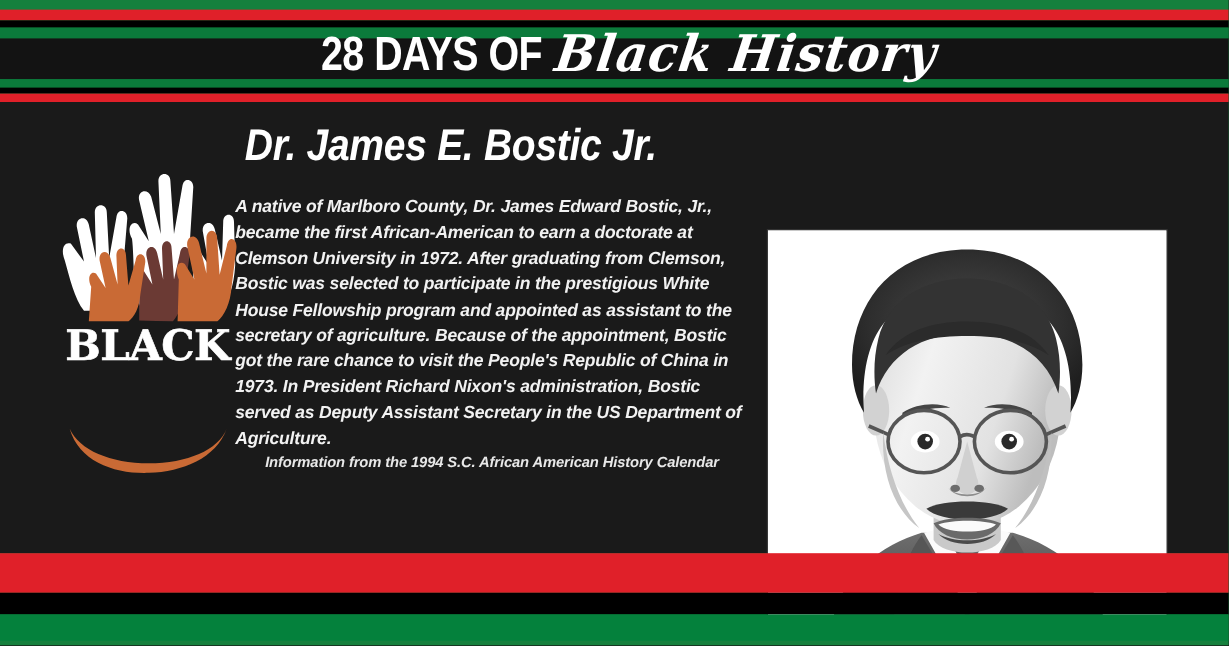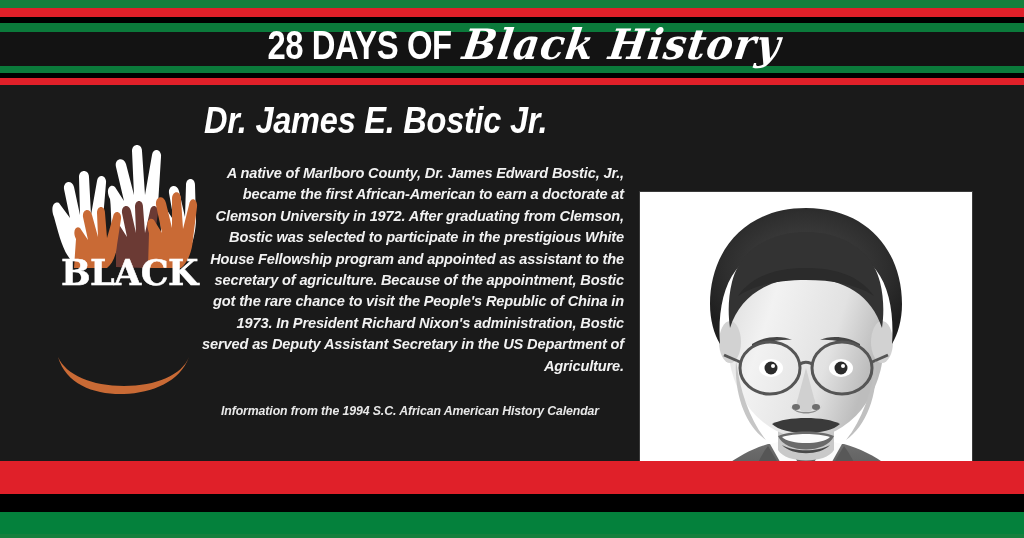--- a/index.html
+++ b/index.html
@@ -42,21 +42,21 @@
   }
 
   
   .main{position:absolute;left:0;top:85px;width:100%;height:376px;background:#1a1a1a;}
 
   
   .logo-col{position:absolute;left:48px;top:48px;width:150px;height:300px;}
 
   .hands{position:absolute;left:0;top:0;width:150px;height:135px;}
 
-  .logo-text{position:absolute;left:0;top:124px;width:150px;text-align:right;}
+  .logo-text{position:absolute;left:0;top:140px;width:150px;text-align:center;}
   .logo-line{
       font-family:"DejaVu Serif",serif;font-weight:bold;color:#fff;
       letter-spacing:-0.5px;line-height:0.92;
       -webkit-text-stroke:0.5px #fff;
   }
   .ll-black  {font-size:35px;}
   .ll-history{font-size:28px;letter-spacing:0px;}
   .ll-month  {font-size:33px;}
 
   .swoosh{position:absolute;left:8px;top:222px;width:135px;height:40px;}
@@ -67,28 +67,28 @@
   .person-name{
       color:#fff;font-weight:bold;font-size:37px;line-height:40px;
       font-family:"Liberation Sans",sans-serif;
       transform:scaleX(0.88);transform-origin:left center;
       white-space:nowrap;margin:16px 0 0 8px;letter-spacing:-0.3px;
   }
 
   .bio{
       color:#f2f2f2;font-weight:bold;font-size:14.6px;line-height:21.4px;
       font-family:"Liberation Sans",sans-serif;
-      text-align:right;margin-top:22px;width:428px;
+      text-align:left;margin-top:22px;width:428px;
       letter-spacing:-0.15px;
   }
 
   .credit{
       color:#e8e8e8;font-weight:bold;font-size:12.3px;line-height:16px;
       font-family:"Liberation Sans",sans-serif;
-      text-align:center;width:428px;margin-top:26px;letter-spacing:-0.1px;
+      text-align:center;width:428px;letter-spacing:-0.1px;
   }
 
   
   .portrait{position:absolute;left:640px;top:107px;width:332px;height:335px;
             background:#fff;box-shadow:0 0 0 1px #3a3a3a;}
   .portrait svg{display:block;width:100%;height:100%;}
 </style>
 </head>
 <body>
 

